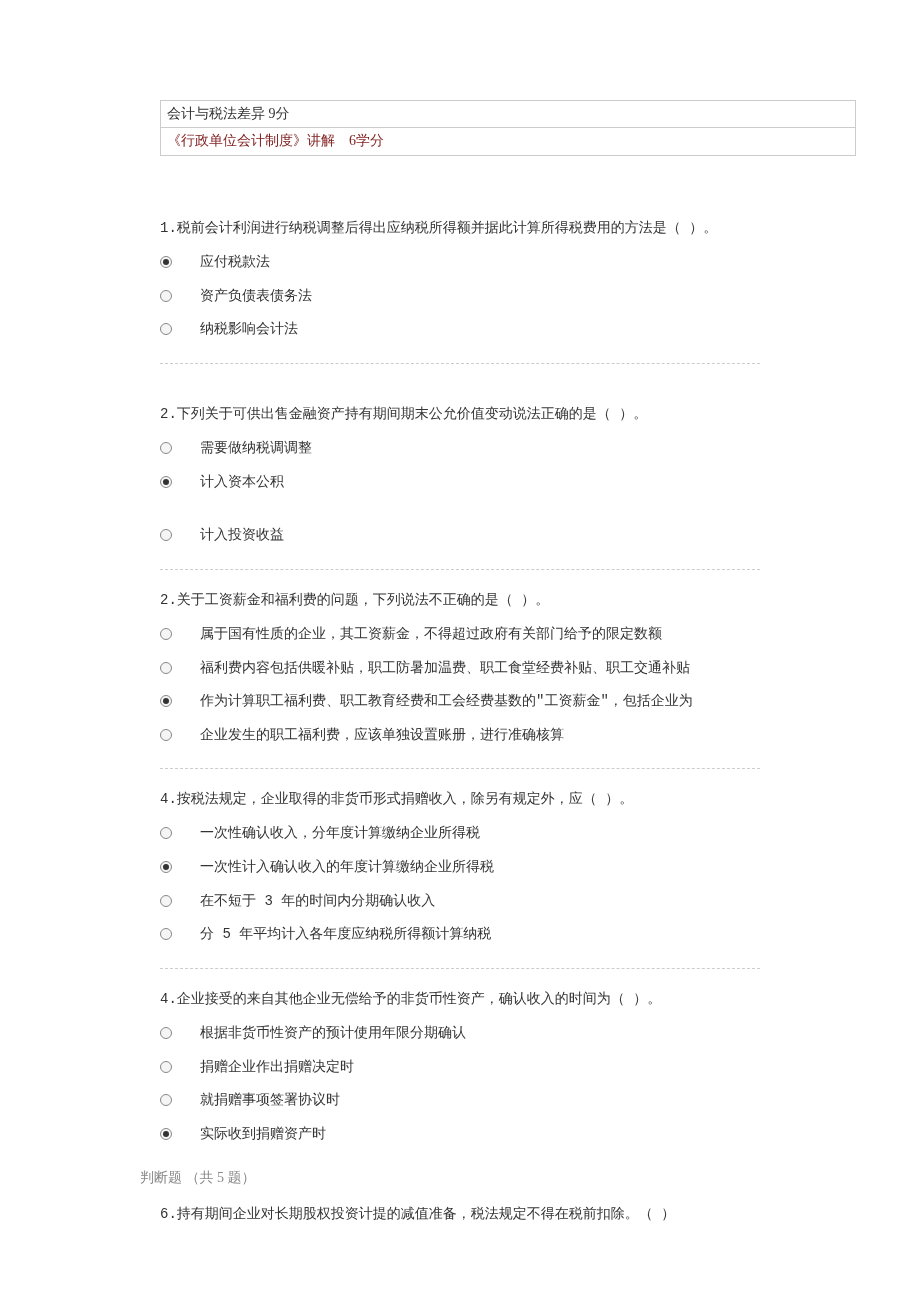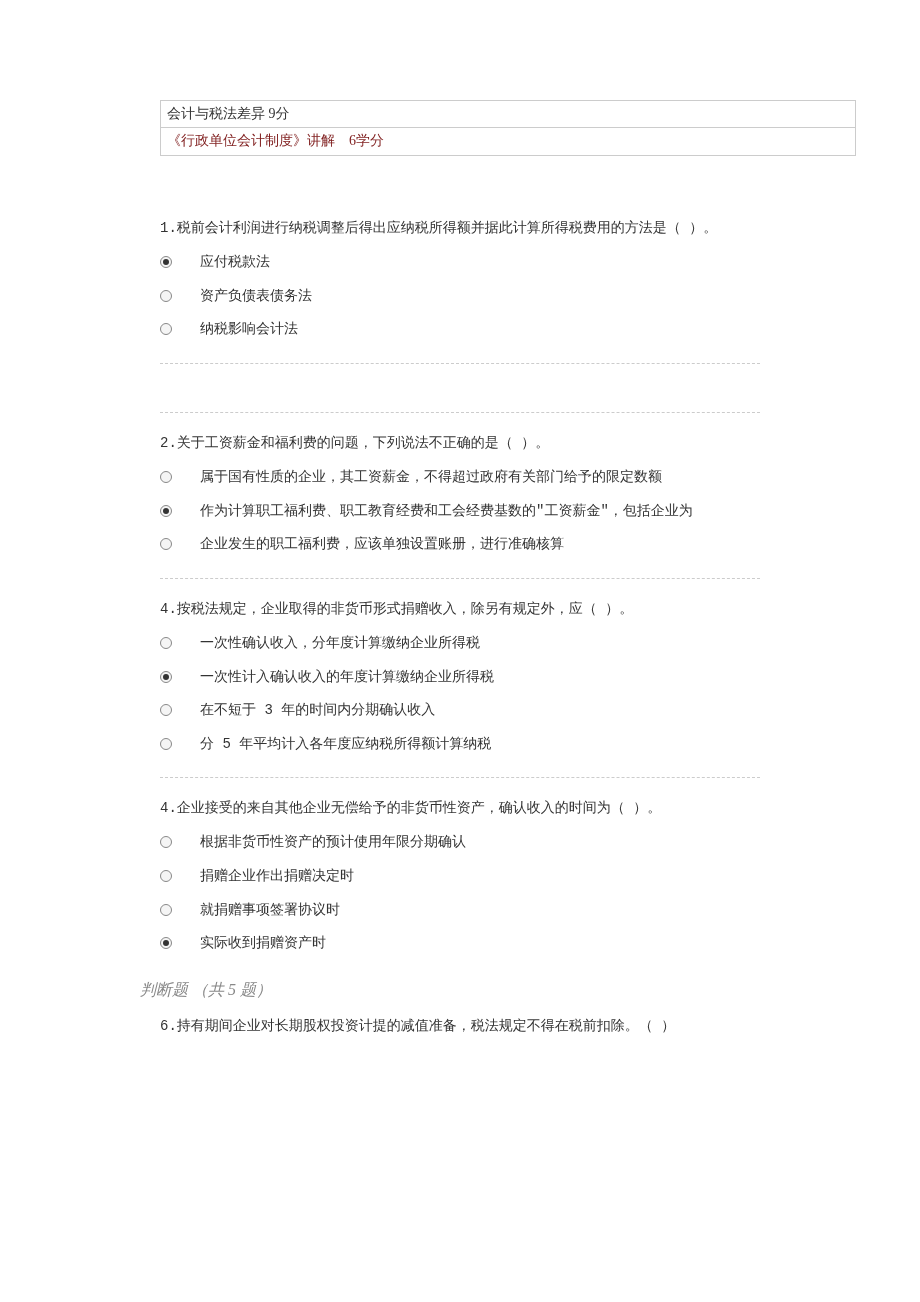--- a/index.html
+++ b/index.html
@@ -72,23 +72,22 @@
       margin-left: -20px;
       line-height: 1.9;
     }
     .divider {
       border: none;
       border-top: 1px dashed #ccc;
       margin: 10px 0 18px 0;
     }
     .section-label {
       color: #888;
-      font-size: 16px;
+      font-size: 14px;
       margin: 10px 0 12px -20px;
-      font-style: italic;
     }
     .extra-gap {
       height: 20px;
     }
   </style>
 </head>
 <body>
 
 <table class="header-table">
   <tbody>
@@ -115,29 +114,49 @@
     </div>
     <div class="option-row">
       <span class="radio-wrap"><span class="radio"></span></span>
       <span class="option-text">纳税影响会计法</span>
     </div>
   </div>
   <hr class="divider">
 
   <div class="extra-gap"></div>
 
+  <div class="question-block">
+    <div class="question-text">2.下列关于可供出售金融资产持有期间期末公允价值变动说法正确的是（ ）。</div>
+    <div class="option-row">
+      <span class="radio-wrap"><span class="radio"></span></span>
+      <span class="option-text">需要做纳税调调整</span>
+    </div>
+    <div class="option-row">
+      <span class="radio-wrap"><span class="radio selected"></span></span>
+      <span class="option-text">计入资本公积</span>
+    </div>
+    <div class="extra-gap"></div>
+    <div class="option-row">
+      <span class="radio-wrap"><span class="radio"></span></span>
+      <span class="option-text">计入投资收益</span>
+    </div>
+  </div>
   <hr class="divider">
 
   <div class="question-block">
     <div class="question-text">2.关于工资薪金和福利费的问题，下列说法不正确的是（ ）。</div>
     <div class="option-row">
       <span class="radio-wrap"><span class="radio"></span></span>
       <span class="option-text">属于国有性质的企业，其工资薪金，不得超过政府有关部门给予的限定数额</span>
     </div>
     <div class="option-row">
+      <span class="radio-wrap"><span class="radio"></span></span>
+      <span class="option-text">福利费内容包括供暖补贴，职工防暑加温费、职工食堂经费补贴、职工交通补贴</span>
+    </div>
+    <div class="option-row">
       <span class="radio-wrap"><span class="radio selected"></span></span>
       <span class="option-text">作为计算职工福利费、职工教育经费和工会经费基数的"工资薪金"，包括企业为</span>
     </div>
     <div class="option-row">
       <span class="radio-wrap"><span class="radio"></span></span>
       <span class="option-text">企业发生的职工福利费，应该单独设置账册，进行准确核算</span>
     </div>
   </div>
   <hr class="divider">
 

